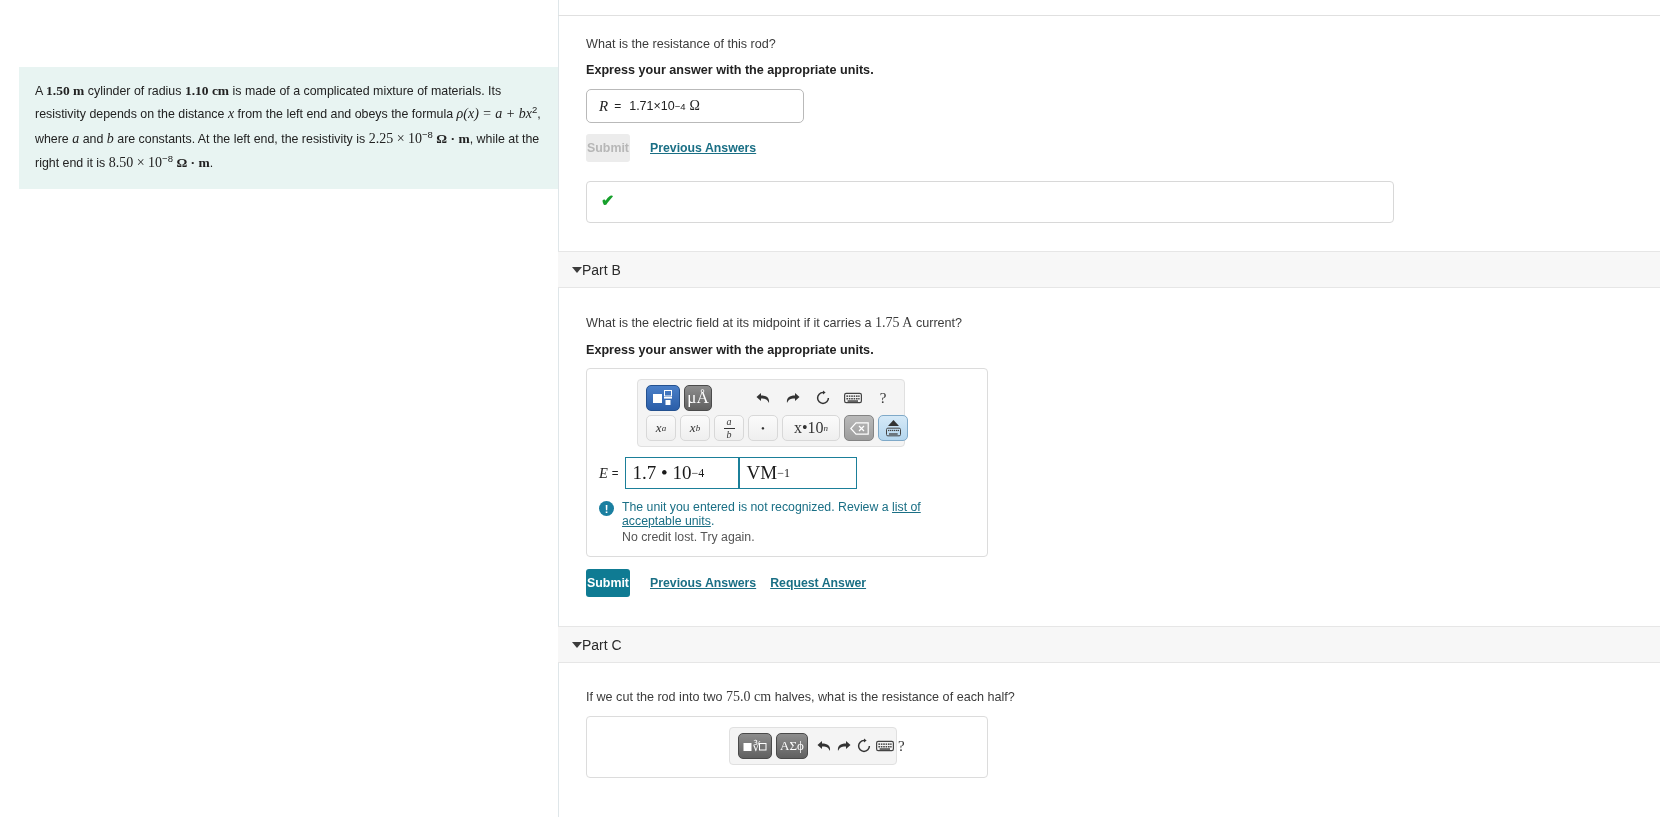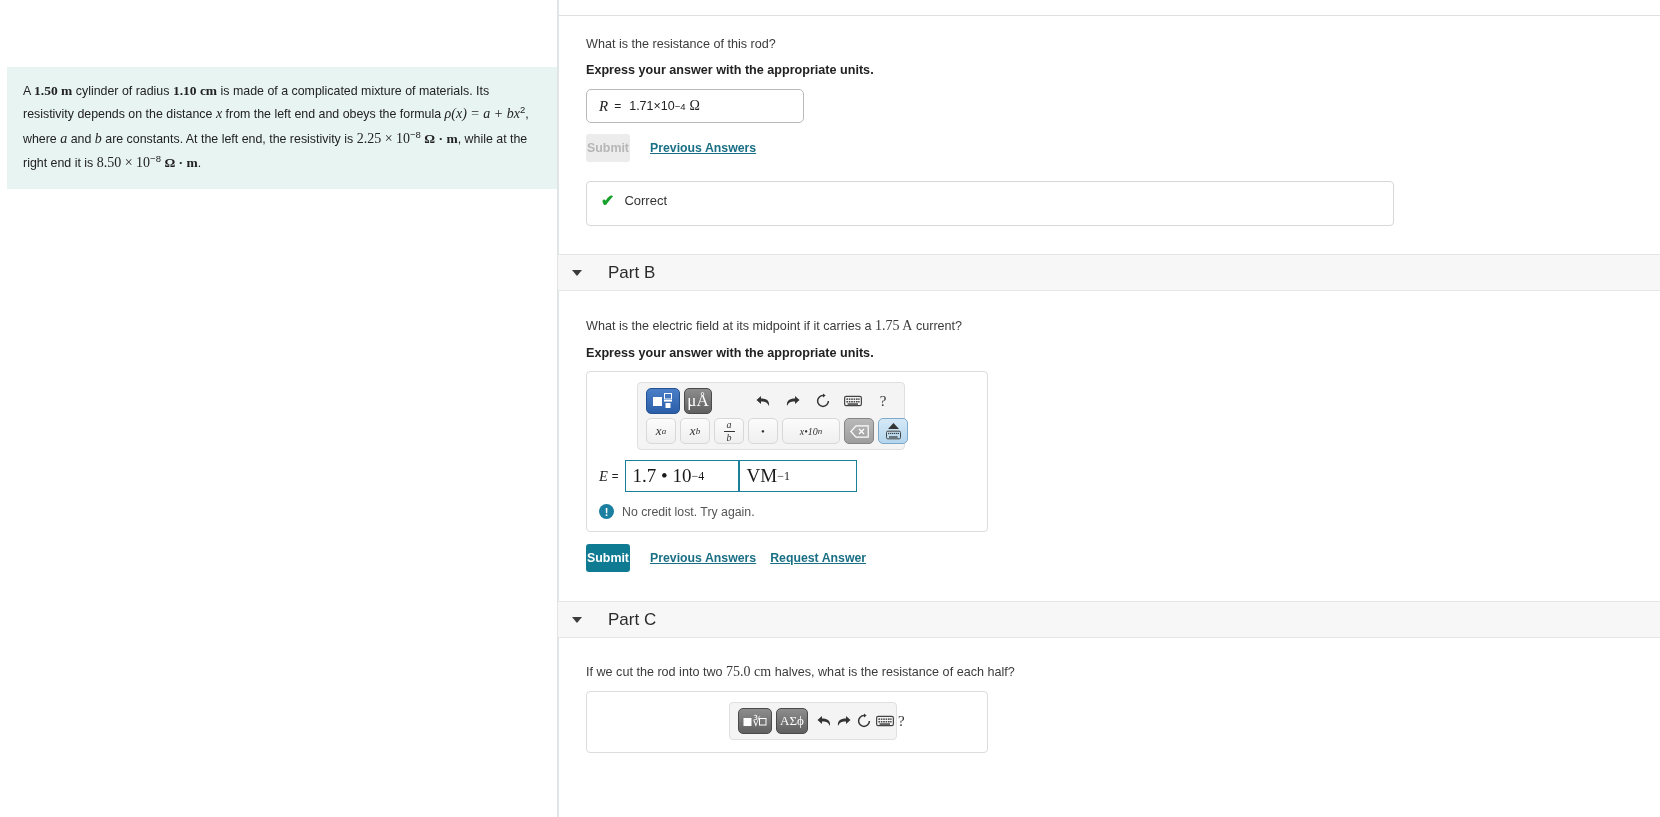--- a/index.html
+++ b/index.html
@@ -7,21 +7,21 @@
     margin: 0; padding: 0;
     width: 1660px; height: 817px;
     background: #ffffff;
     font-family: "Liberation Sans", sans-serif;
     overflow: hidden;
   }
   .page { position: relative; width: 1660px; height: 817px; background:#fff; }
 
   
   .left-panel {
-    position: absolute; left: 0; top: 0;
+    position: absolute; left: 12px; top: 0;
     width: 558px; height: 817px;
     background: #ffffff;
     border-right: 1px solid #e3e3e3;
   }
   .problem-box {
     position: absolute; left: 7px; top: 67px;
     width: 550px;
     background: #e8f4f2;
     padding: 12px 22px 14px 16px;
     font-size: 12.4px;
@@ -101,21 +101,21 @@
     border-bottom: 1px solid #e6e6e6;
     height: 37px;
     display:flex; align-items:center;
   }
   .part-head .caret {
     margin-left: 14px; width: 0; height: 0;
     border-left: 5.5px solid transparent;
     border-right: 5.5px solid transparent;
     border-top: 6.5px solid #3c3c3c;
   }
-  .part-head .plabel { margin-left: 26px; font-size: 17px; color:#2b2b2b; }
+  .part-head .plabel { margin-left: 0; font-size: 14px; color:#2b2b2b; }
 
   
   .mcard {
     border: 1px solid #dcdcdc; border-radius: 4px;
     background:#fff;
     width: 402px;
     padding: 10px 12px 12px 12px;
   }
   .toolbar {
     background: #f4f4f4; border: 1px solid #e0e0e0; border-radius: 4px;
@@ -229,21 +229,20 @@
       </div>
 
       <div class="linkrow" style="margin-top:11px">
         <button class="btn btn-disabled">Submit</button>
         <span class="link">Previous Answers</span>
       </div>
 
       <div class="fb-correct" style="margin-top:19px">
         <span class="check">✔</span>
         <div>
-          <div class="fb-title">Correct</div>
         </div>
       </div>
 
       <div style="height:28px"></div>
       <div class="part-head">
         <span class="caret"></span>
         <span class="plabel">Part B</span>
       </div>
 
       <div style="height:27px"></div>
@@ -324,21 +323,21 @@
               <span style="display:flex;flex-direction:column;align-items:center;line-height:1;font-style:italic;font-size:10px">
                 <span>a</span>
                 <span style="display:block;width:11px;height:1px;background:#333;margin:1px 0"></span>
                 <span>b</span>
               </span>
             </div>
             <div class="tbtn flat">
               <span style="font-size:11px">•</span>
             </div>
             <div class="tbtn flat wide">
-              <span style="font-style:italic;font-size:10px">x•10</span>
+              <span style="font-size:16px">x•10</span>
                 <sup style="font-size:9px;font-style:italic">n</sup>
             </div>
             <div class="tbtn grey2">
               <svg width="19" height="13" viewBox="0 0 19 13">
                 <path d="M6 0.8 L18.2 0.8 L18.2 12.2 L6 12.2 L0.8 6.5 Z" fill="none" stroke="#fff" stroke-width="1.2"></path>
                 <path d="M9 4 L14 9 M14 4 L9 9" stroke="#fff" stroke-width="1.2"></path>
               </svg>
             </div>
             <div class="tbtn lightblue">
               <span style="display:flex;flex-direction:column;align-items:center;line-height:1">
@@ -371,20 +370,23 @@
           </div>
           <div class="mathfield mf2">
             <span>VM</span>
               <sup style="font-size:12px;vertical-align:super">−1</sup>
           </div>
         </div>
 
         <div class="errnote">
           <span class="ierr">!</span>
           <div>
+            <div class="errtxt1">
+              <span>The unit you entered is not recognized. Review a </span><u>list of acceptable units</u><span>.</span>
+            </div>
             <div class="errtxt2" style="margin-top:2px">No credit lost. Try again.</div>
           </div>
         </div>
       </div>
 
       <div class="linkrow" style="margin-top:12px">
         <button class="btn btn-primary">Submit</button>
         <span class="link">Previous Answers</span>
         <span class="link" style="margin-left:-6px">Request Answer</span>
       </div>

